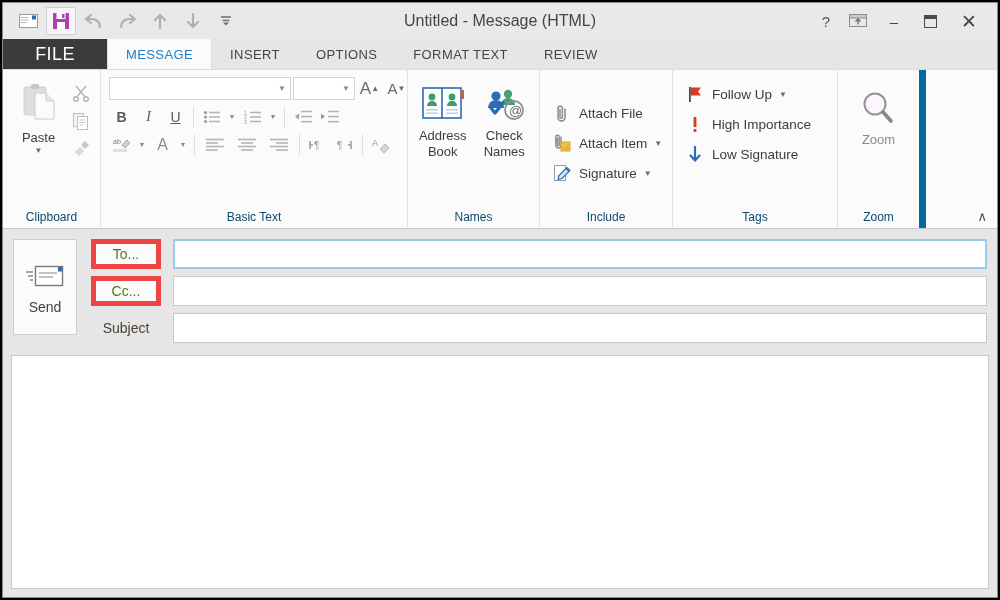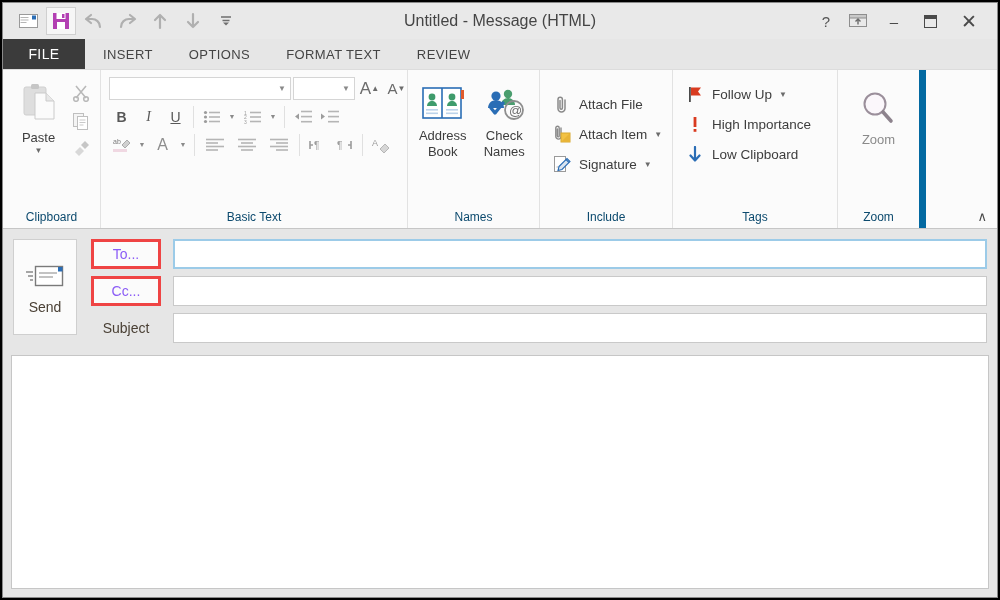--- a/index.html
+++ b/index.html
@@ -39,22 +39,22 @@
   .win-btn.close{width:40px;font-size:19px;}
   .help-btn{width:26px;height:28px;display:flex;align-items:center;justify-content:center;
     color:#565656;font-size:15px;}
 
   
   .tabrow{
     height:30px;background:#e6e6e6;display:flex;align-items:stretch;flex:0 0 auto;
     border-bottom:1px solid #dcdcdc;
   }
   .tab-file{
-    width:82px;background:#3b3b3b;color:#fff;display:flex;align-items:center;
-    justify-content:center;font-size:14px;letter-spacing:.4px;
+    width:104px;background:#3b3b3b;color:#fff;display:flex;align-items:center;
+    justify-content:center;font-size:18px;letter-spacing:.4px;
   }
   .tab{
     padding:0 18px;display:flex;align-items:center;font-size:13px;color:#444;
     letter-spacing:.4px;
   }
   .tab.active{background:#fbfbfb;color:#1f7fc4;border-left:1px solid #dcdcdc;border-right:1px solid #dcdcdc;}
 
   
   .ribbon{
     height:158px;background:#fbfbfb;display:flex;flex:0 0 auto;position:relative;
@@ -115,23 +115,23 @@
   .hdr{display:flex;padding:10px 10px 6px 10px;}
   .send-wrap{width:66px;display:flex;align-items:flex-start;}
   .send-btn{
     width:64px;height:96px;background:#fbfbfb;border:1px solid #cfcfcf;
     display:flex;flex-direction:column;align-items:center;justify-content:center;gap:6px;
     font-size:14px;color:#4a4035;box-sizing:border-box;
   }
   .fields{flex:1;display:flex;flex-direction:column;gap:7px;padding-left:12px;}
   .frow{display:flex;align-items:center;}
   .lbl-btn{
-    width:70px;height:30px;background:#fbfbfb;border:3px solid #ef4444;
+    width:70px;height:30px;background:#fbfbfb;border:5px solid #ef4444;
     display:flex;align-items:center;justify-content:center;
-    font-size:14px;color:#8b5cf6;box-sizing:border-box;
+    font-size:14px;color:#4d7c0f;box-sizing:border-box;
   }
   .subj-lbl{
     width:70px;height:30px;display:flex;align-items:center;justify-content:center;
     font-size:14px;color:#4a4035;
   }
   .inp{
     flex:1;height:30px;margin-left:12px;background:#fff;
     border:1px solid #c9c9c9;box-sizing:border-box;
   }
   .inp.focused{border:2px solid #9ccbe8;}
@@ -210,20 +210,21 @@
           <rect x="0.5" y="0.5" width="12" height="12" fill="none" stroke="#4a4a4a"></rect>
           <rect x="0.5" y="0.5" width="12" height="3" fill="#4a4a4a" stroke="#4a4a4a"></rect>
         </svg>
       </div>
       <div class="win-btn close">✕</div>
     </div>
   </div>
 
   <div class="tabrow">
     <div class="tab-file">FILE</div>
+    <div class="tab active">MESSAGE</div>
     <div class="tab">INSERT</div>
     <div class="tab">OPTIONS</div>
     <div class="tab">FORMAT TEXT</div>
     <div class="tab">REVIEW</div>
   </div>
 
   <div class="ribbon">
 
     <div class="group" style="width:98px;gap:40px;">
       <div class="group-body">
@@ -441,21 +442,21 @@
           </svg>
           <span class="lbl" style="line-height:16px;text-align:center;">
             <span>Check</span><br><span>Names</span>
           </span>
         </div>
       </div>
       <div class="group-label">Names</div>
     </div>
 
     <div class="group" style="width:133px;">
-      <div class="group-body" style="padding-top:16px;">
+      <div class="group-body" style="padding-top:25px;">
         <div class="v-list">
           <div class="v-item">
             <span class="ico">
               <svg width="16" height="18" viewBox="0 0 16 18">
                 <path d="M11 5v8.5a3.5 3.5 0 0 1-7 0V4.5a2.2 2.2 0 0 1 4.4 0V13a1.2 1.2 0 0 1-2.4 0V5.5" stroke="#8a8a8a" stroke-width="1.5" fill="none" stroke-linecap="round"></path>
               </svg>
             </span>
             <span>Attach File</span>
           </div>
           <div class="v-item">
@@ -507,21 +508,21 @@
               </svg>
             </span>
             <span>High Importance</span>
           </div>
           <div class="v-item">
             <span class="ico">
               <svg width="14" height="17" viewBox="0 0 14 17">
                 <path d="M7 1v12M2.5 9.5L7 14.5l4.5-5" stroke="#2a6db5" stroke-width="2.2" fill="none" stroke-linecap="round" stroke-linejoin="round"></path>
               </svg>
             </span>
-            <span>Low Clipboard</span>
+            <span>Low Signature</span>
           </div>
         </div>
       </div>
       <div class="group-label">Tags</div>
     </div>
 
     <div class="group" style="width:88px;border-right:7px solid #0369a1;">
       <div class="group-body" style="justify-content:center;padding-top:14px;">
         <div class="big-btn" style="width:70px;">
           <svg width="38" height="38" viewBox="0 0 38 38">

